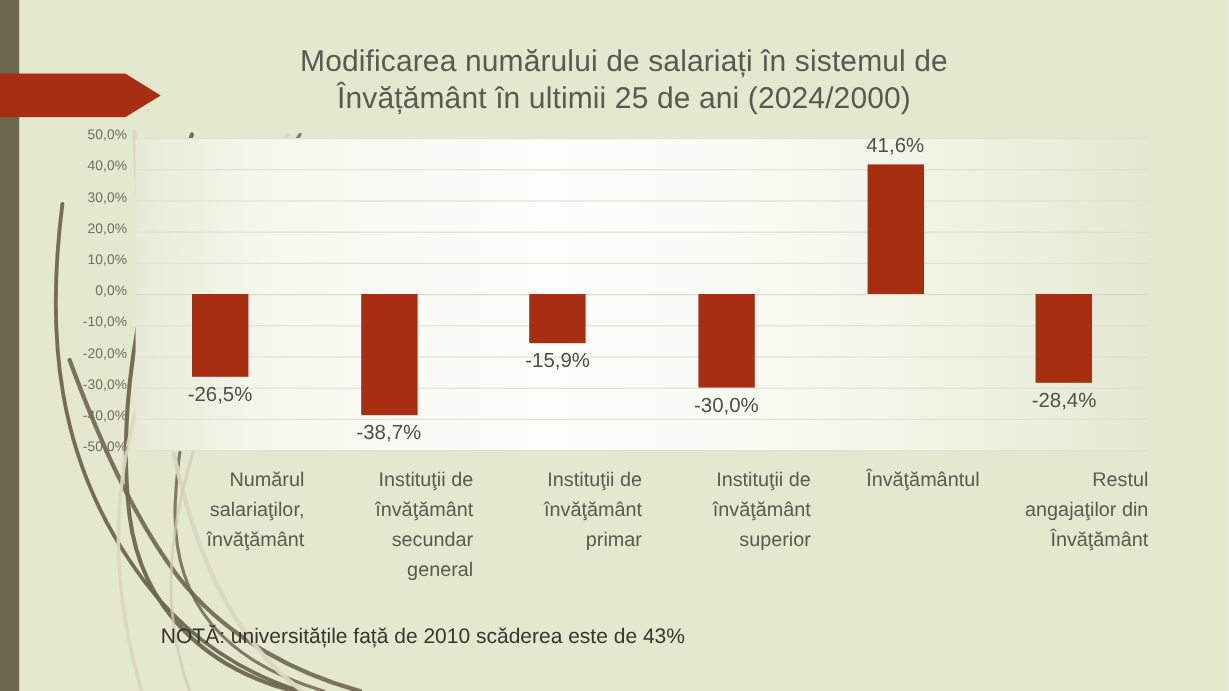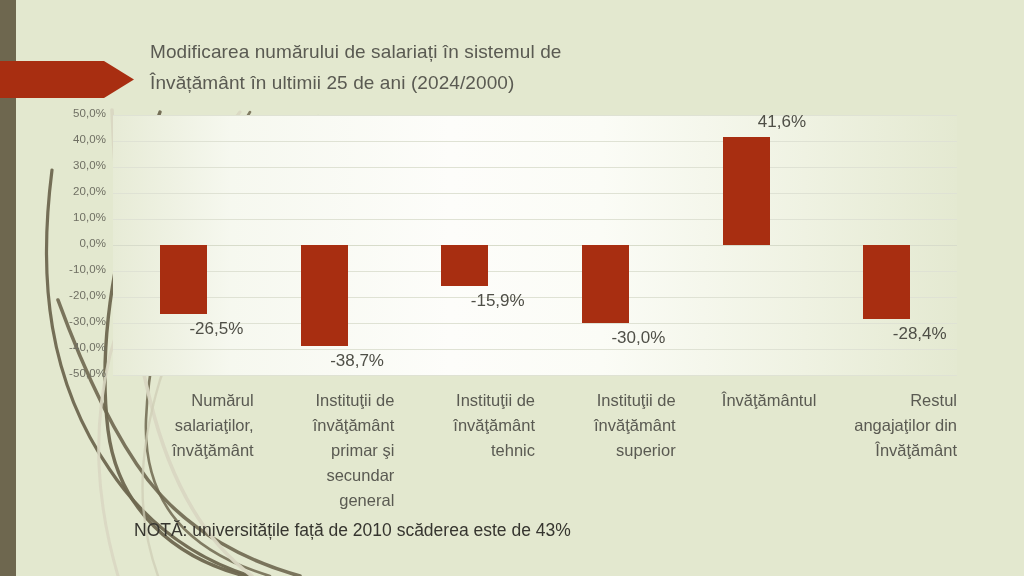--- a/index.html
+++ b/index.html
@@ -49,21 +49,22 @@
     position: absolute;
     left: 0; top: 0;
     width: 1024px; height: 576px;
   }
 
   .chart-title {
     position: absolute;
     left: 150px;
     top: 36px;
     width: 740px;
-    font-size: 19px;
+    text-align: center;
+    font-size: 25px;
     line-height: 31px;
     color: #5a5a52;
     letter-spacing: 0.1px;
   }
 
   
   .plot {
     position: absolute;
     left: 113px;
     top: 115px;
@@ -99,21 +100,21 @@
 
   
   .bar {
     position: absolute;
     background: #a82e11;
   }
   .bar-label {
     position: absolute;
     font-size: 17px;
     color: #4f4f47;
-    text-align: right;
+    text-align: center;
     white-space: nowrap;
   }
 
   
   .cat-label {
     position: absolute;
     top: 388px;
     font-size: 16.5px;
     line-height: 25px;
     color: #5a5a52;
@@ -203,28 +204,27 @@
 
     <div id="cat-host">
         <div class="cat-label" style="width: 140.667px; left: 113px;">
           <div>Numărul</div>
           <div>salariaţilor,</div>
           <div>învăţământ</div>
         </div>
         <div class="cat-label" style="width: 140.667px; left: 253.667px;">
           <div>Instituţii de</div>
           <div>învăţământ</div>
-          <div>primar şi</div>
           <div>secundar</div>
           <div>general</div>
         </div>
         <div class="cat-label" style="width: 140.667px; left: 394.333px;">
           <div>Instituţii de</div>
           <div>învăţământ</div>
-          <div>tehnic</div>
+          <div>primar</div>
         </div>
         <div class="cat-label" style="width: 140.667px; left: 535px;">
           <div>Instituţii de</div>
           <div>învăţământ</div>
           <div>superior</div>
         </div>
         <div class="cat-label" style="width: 140.667px; left: 675.667px;">
           <div>Învăţământul</div>
         </div>
         <div class="cat-label" style="width: 140.667px; left: 816.333px;">

